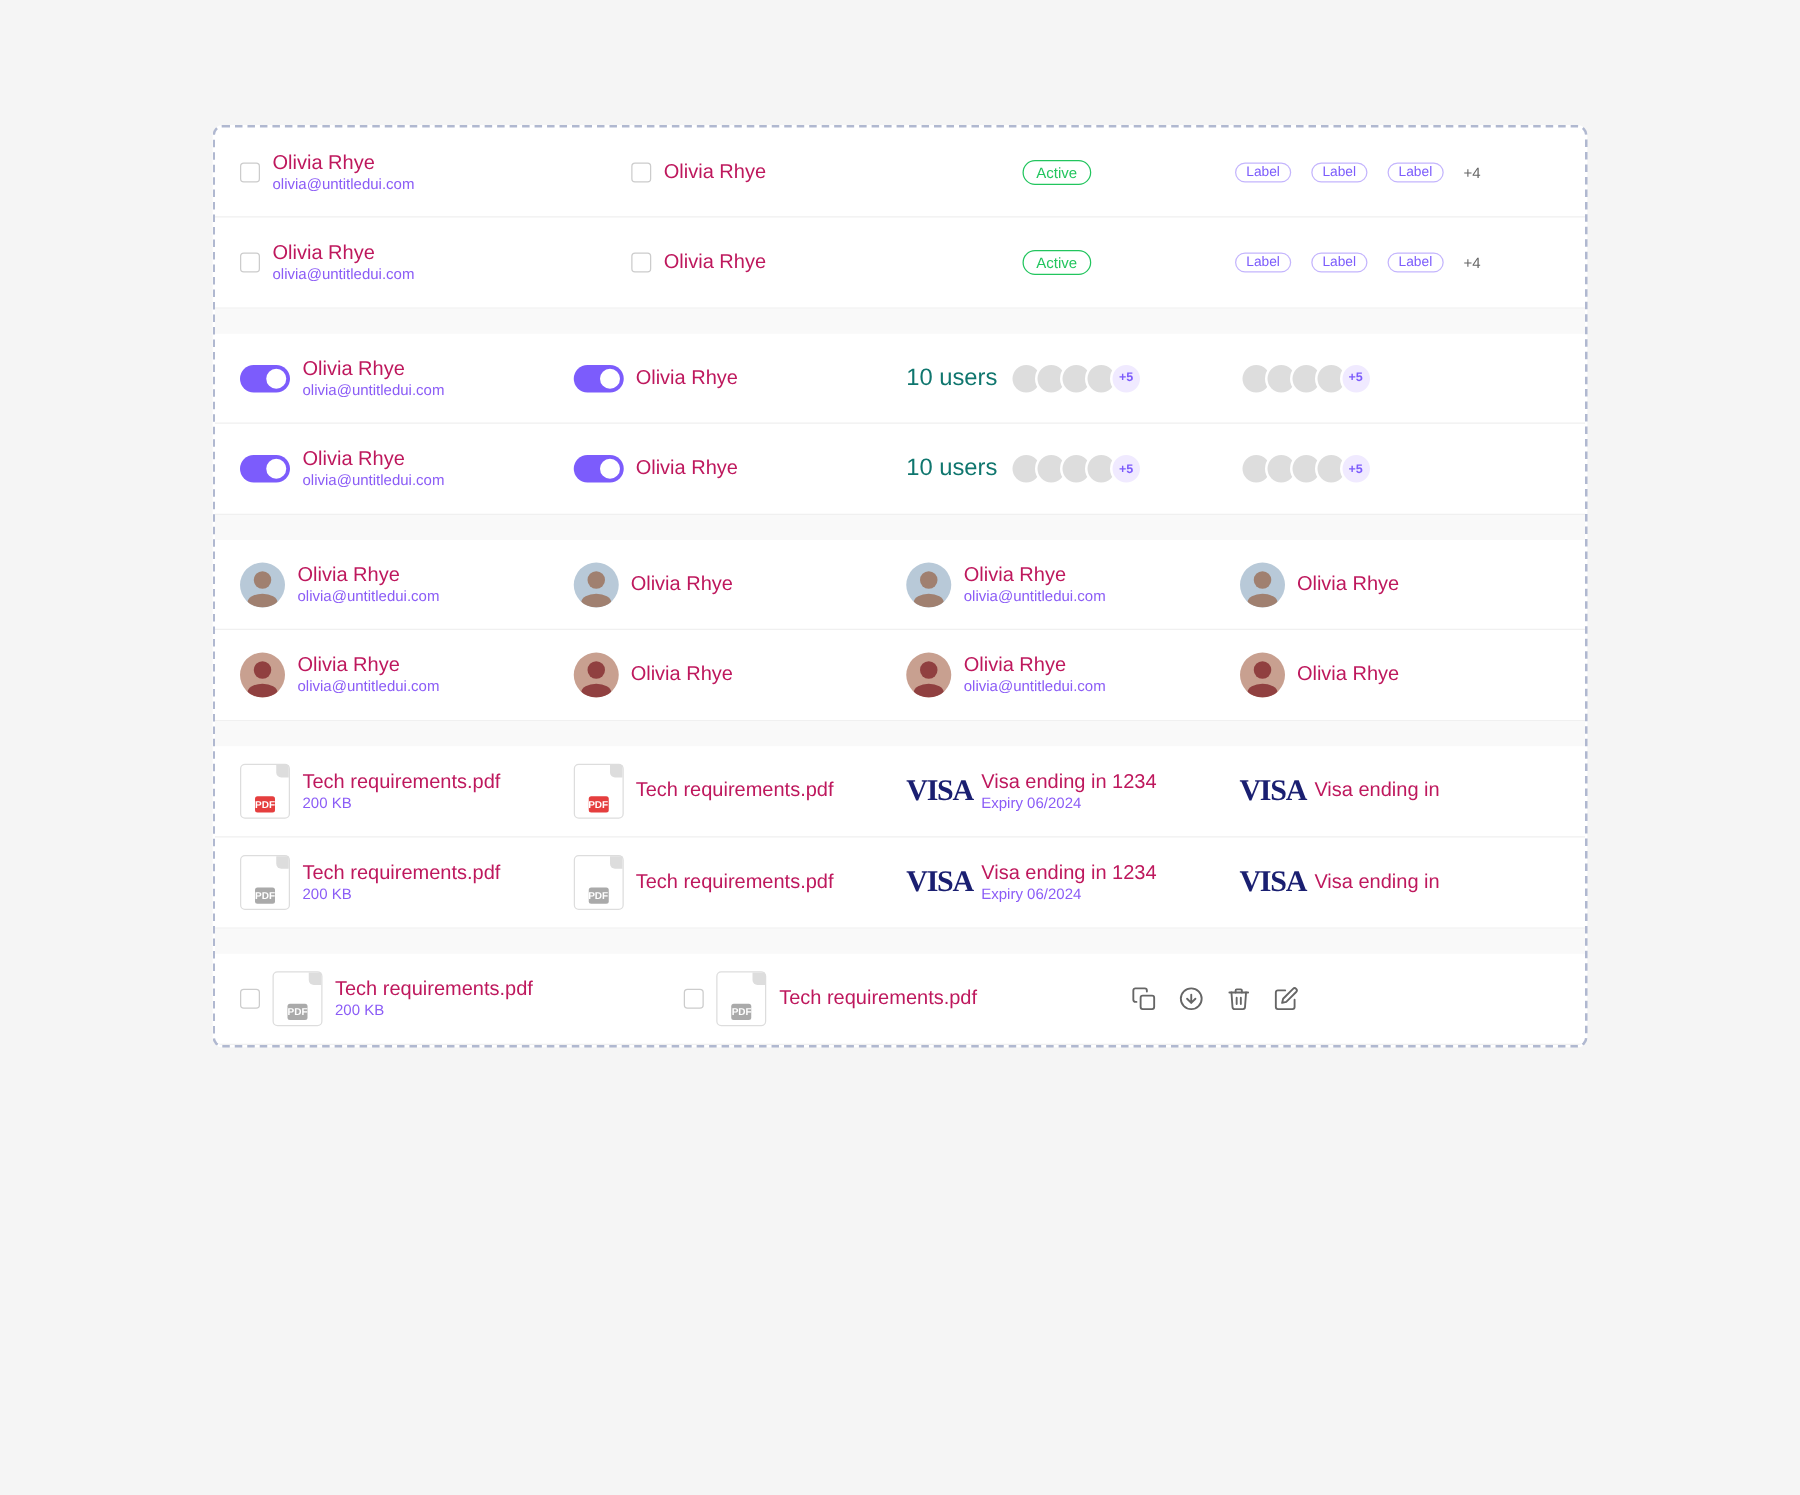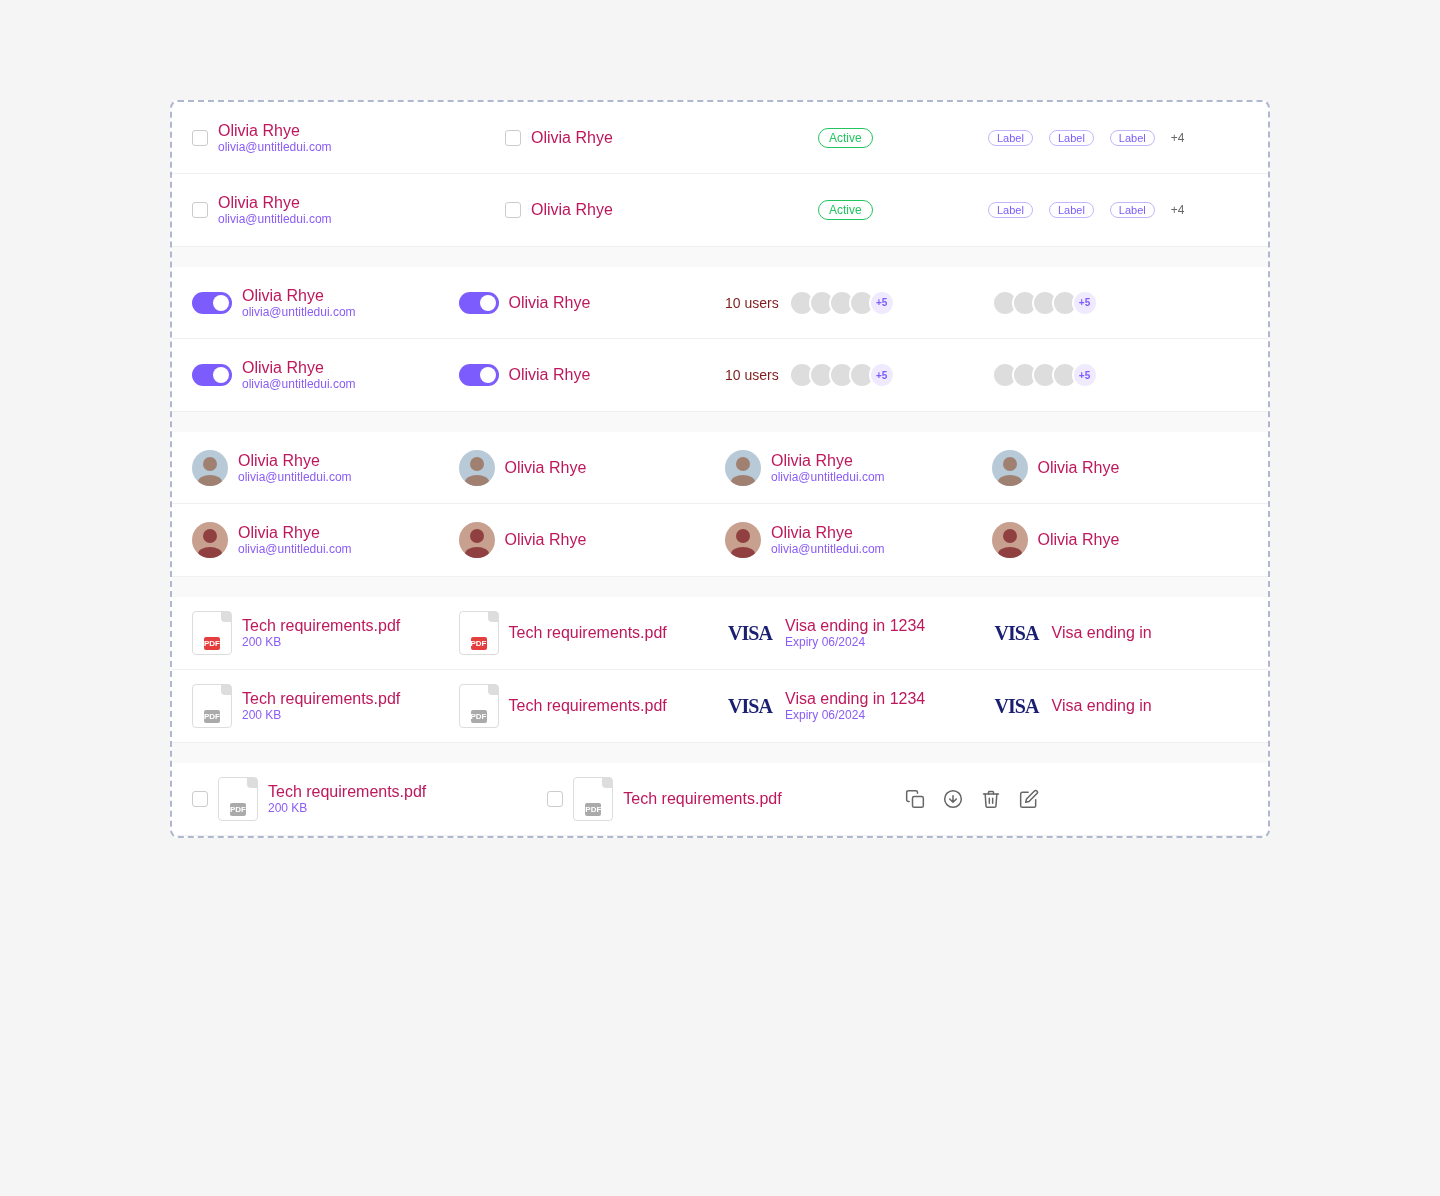--- a/index.html
+++ b/index.html
@@ -140,22 +140,22 @@
       padding: 1px 8px;
       font-size: 11px;
     }
     .label-more {
       color: #666;
       font-size: 12px;
     }
 
     
     .users-count {
-      font-size: 14px;
-      color: #7f1d1d;
+      font-size: 19px;
+      color: #0f766e;
       white-space: nowrap;
     }
 
     
     .avatar-group {
       display: flex;
       align-items: center;
     }
     .avatar-group .av {
       width: 26px;
@@ -234,21 +234,21 @@
       border-radius: 2px;
       margin-bottom: 4px;
     }
     .pdf-icon-gray .pdf-badge {
       background: #aaa;
     }
 
     
     .visa-logo {
       font-family: serif;
-      font-size: 20px;
+      font-size: 24px;
       font-weight: 900;
       color: #1a1f71;
       letter-spacing: -1px;
       width: 50px;
       text-align: center;
       flex-shrink: 0;
     }
 
     
     .action-icons {

